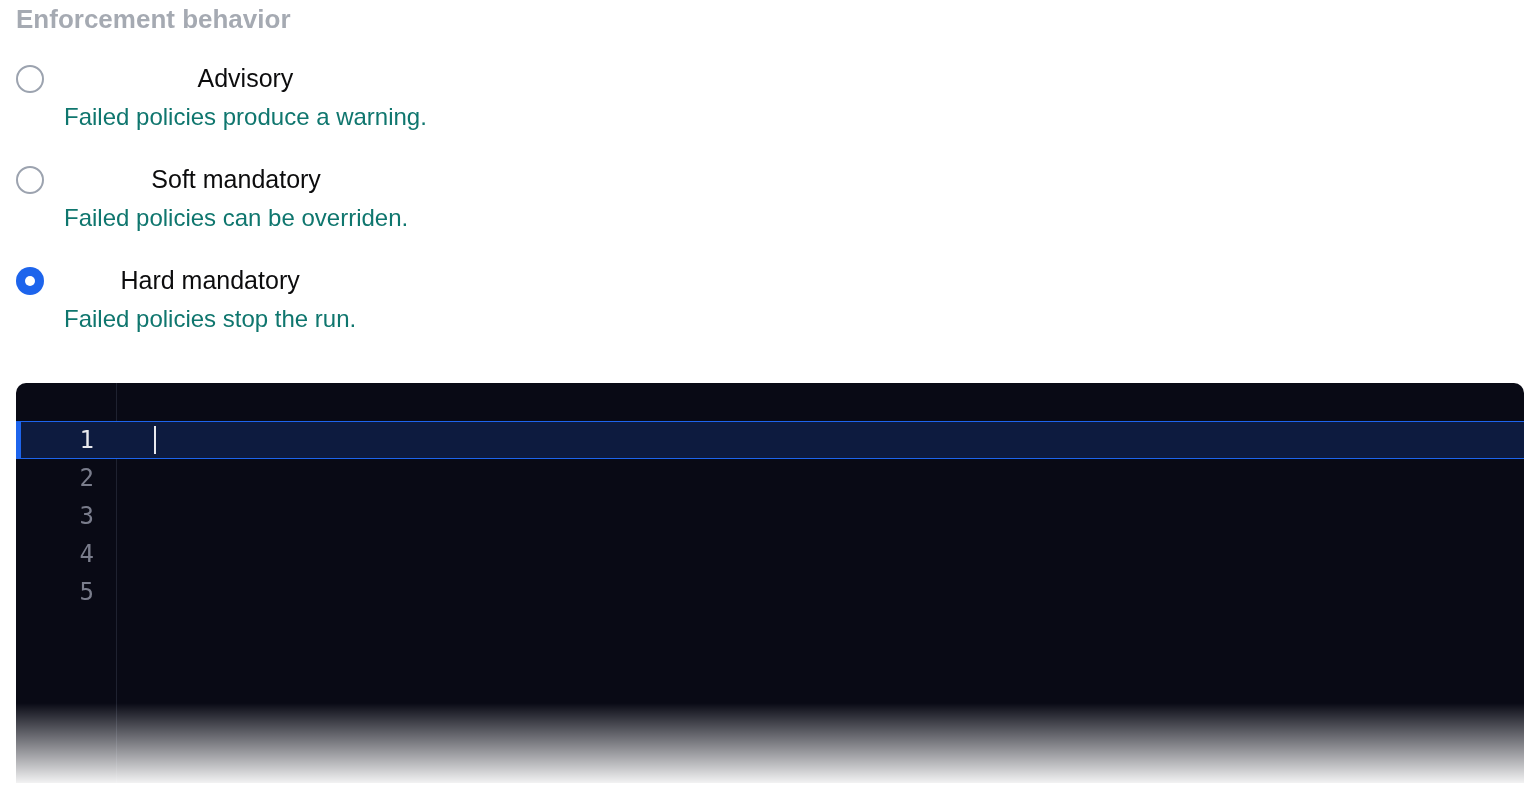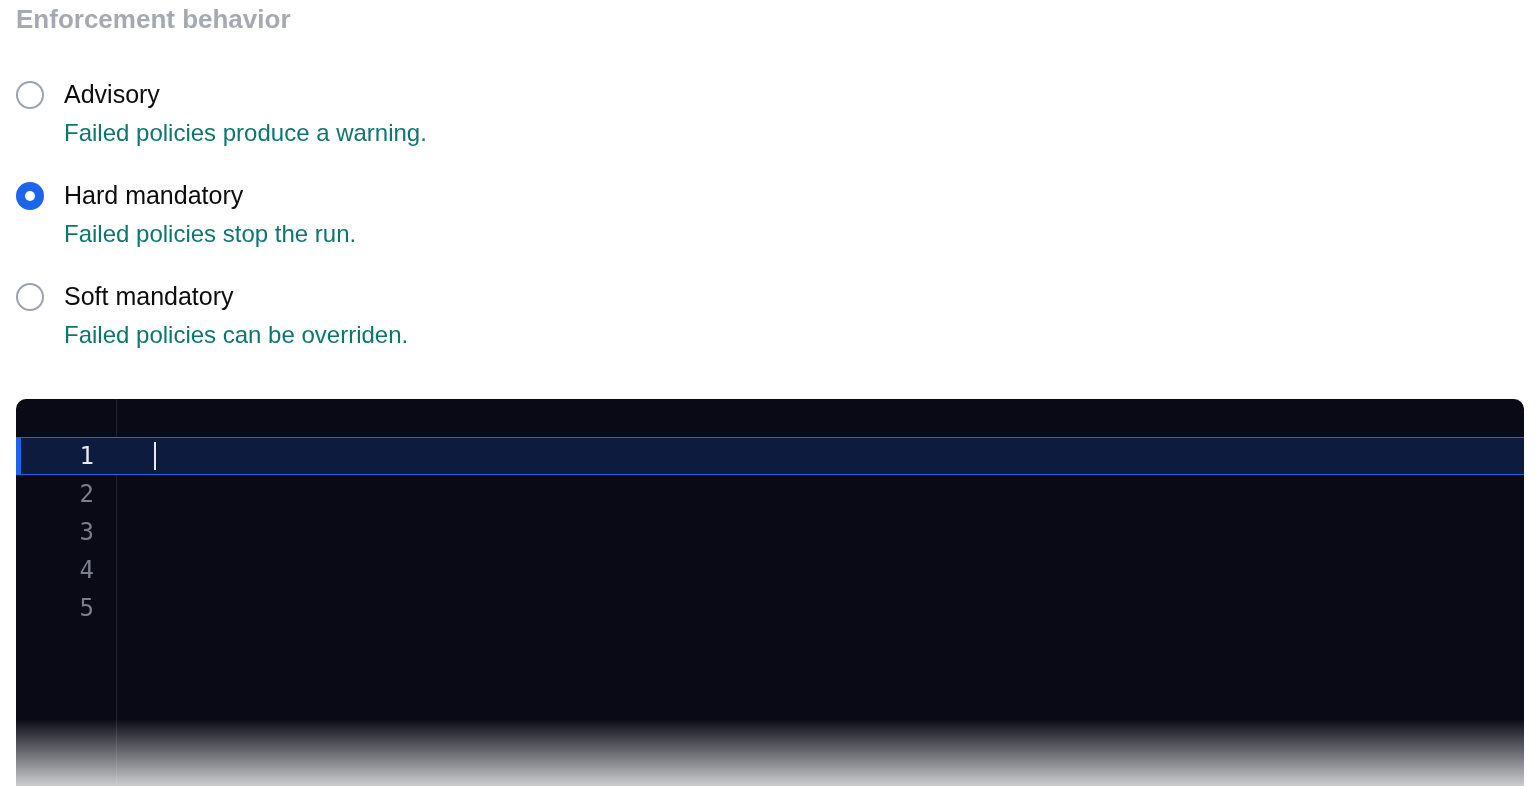--- a/index.html
+++ b/index.html
@@ -13,21 +13,21 @@
       width: 1540px;
       height: 786px;
       padding: 0 16px;
       overflow: hidden;
     }
     .section-title {
       font-size: 26px;
       font-weight: 600;
       color: #6b7280;
       opacity: 0.6;
-      margin-bottom: 44px;
+      margin-bottom: 28px;
       padding-top: 4px;
     }
     .radio-group {
       display: flex;
       flex-direction: column;
       gap: 32px;
       margin-bottom: 48px;
     }
     .radio-option {
       display: flex;
@@ -60,20 +60,21 @@
     .radio-text {
       display: flex;
       flex-direction: column;
       gap: 8px;
     }
     .radio-label {
       font-size: 25px;
       font-weight: 500;
       color: #0c0c0d;
       line-height: 1.2;
+      text-align: center;
     }
     .radio-description {
       font-size: 24px;
       font-weight: 400;
       color: #0f766e;
       line-height: 1.3;
     }
     .editor {
       background: #090a15;
       border-radius: 10px 10px 0 0;
@@ -154,34 +155,34 @@
 
   <div class="radio-option">
     <div class="radio-circle"></div>
     <div class="radio-text">
       <div class="radio-label">Advisory</div>
       <div class="radio-description">Failed policies produce a warning.</div>
     </div>
   </div>
 
   <div class="radio-option">
-    <div class="radio-circle selected">
-      <div class="radio-inner"></div>
-    </div>
-    <div class="radio-text">
-      <div class="radio-label">Hard mandatory</div>
-      <div class="radio-description">Failed policies stop the run.</div>
-    </div>
-  </div>
-
-  <div class="radio-option">
     <div class="radio-circle"></div>
     <div class="radio-text">
       <div class="radio-label">Soft mandatory</div>
       <div class="radio-description">Failed policies can be overriden.</div>
+    </div>
+  </div>
+
+  <div class="radio-option">
+    <div class="radio-circle selected">
+      <div class="radio-inner"></div>
+    </div>
+    <div class="radio-text">
+      <div class="radio-label">Hard mandatory</div>
+      <div class="radio-description">Failed policies stop the run.</div>
     </div>
   </div>
 
 </div>
 
 <div class="editor">
   <div class="editor-gutter-bg"></div>
   <div class="editor-top-gap"></div>
   <div class="editor-lines">
     <div class="editor-line active">

